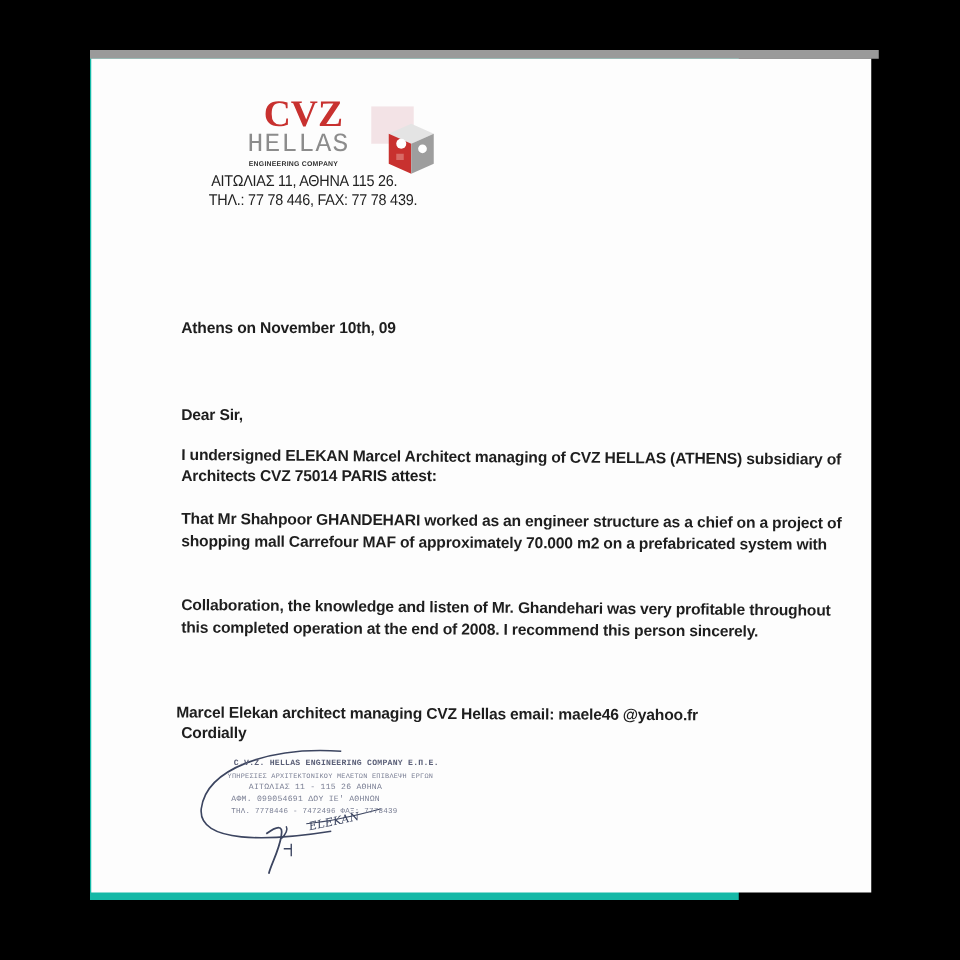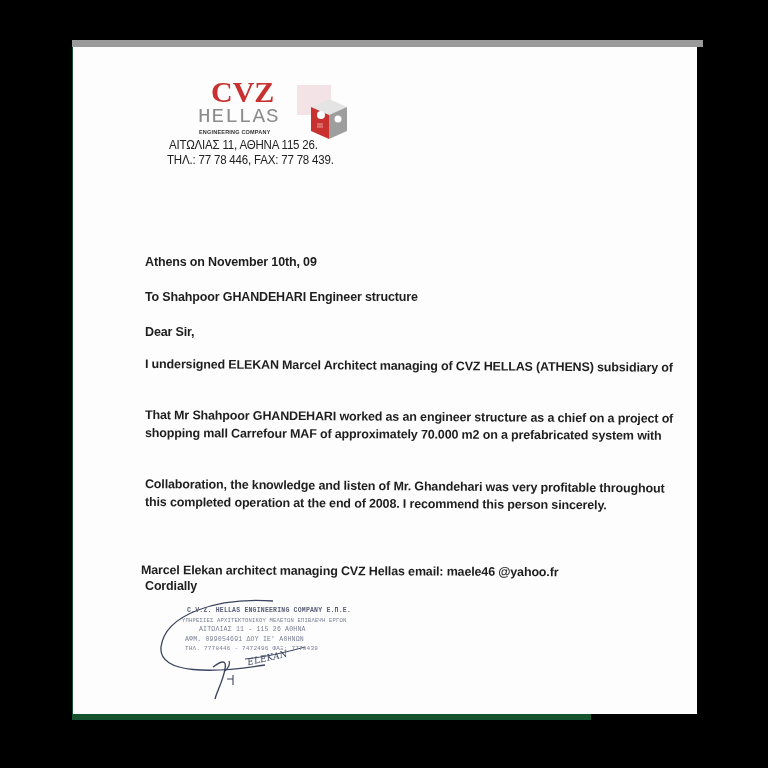--- a/index.html
+++ b/index.html
@@ -9,21 +9,21 @@
       height: 768px;
       background: #000000;
       overflow: hidden;
     }
     .page-frame {
       position: absolute;
       left: 72px;
       top: 40px;
       width: 519px;
       height: 680px;
-      background: #14532d;
+      background: #14b8a6;
     }
     .page-topbar {
       position: absolute;
       left: 0;
       top: 0;
       width: 631px;
       height: 7px;
       background: #9a9a9a;
     }
     .page {
@@ -166,24 +166,24 @@
         <polygon points="36,30 54,22 54,46 36,54" fill="#9e9e9e"></polygon>
         <circle cx="28" cy="30" r="4" fill="#ffffff"></circle>
         <circle cx="45" cy="34" r="3.5" fill="#ffffff"></circle>
         <rect x="24" y="38" width="6" height="5" fill="#d86a66"></rect>
       </svg>
       <div class="addr-line addr-1">ΑΙΤΩΛΙΑΣ 11, ΑΘΗΝΑ 115 26.</div>
       <div class="addr-line addr-2">ΤΗΛ.: 77 78 446, FAX: 77 78 439.</div>
     </div>
 
     <div class="line l-date">Athens on November 10th, 09</div>
-    <div class="line l-to">To Shahpoor GHANDEHARI Engineer structure</div>
     <div class="line l-dear">Dear Sir,</div>
 
     <div class="line l-p1a">I undersigned ELEKAN Marcel Architect managing of CVZ HELLAS (ATHENS) subsidiary of</div>
+    <div class="line l-p1b">Architects CVZ 75014 PARIS attest:</div>
 
     <div class="line l-p2a">That Mr Shahpoor GHANDEHARI worked as an engineer structure as a chief on a project of</div>
     <div class="line l-p2b">shopping mall Carrefour MAF of approximately 70.000 m2 on a prefabricated system with</div>
 
     <div class="line l-p3a">Collaboration, the knowledge and listen of Mr. Ghandehari was very profitable throughout</div>
     <div class="line l-p3b">this completed operation at the end of 2008. I recommend this person sincerely.</div>
 
     <div class="line l-cord">Cordially</div>
     <div class="line l-sign">Marcel Elekan architect managing CVZ Hellas email:  maele46 @yahoo.fr</div>
 

